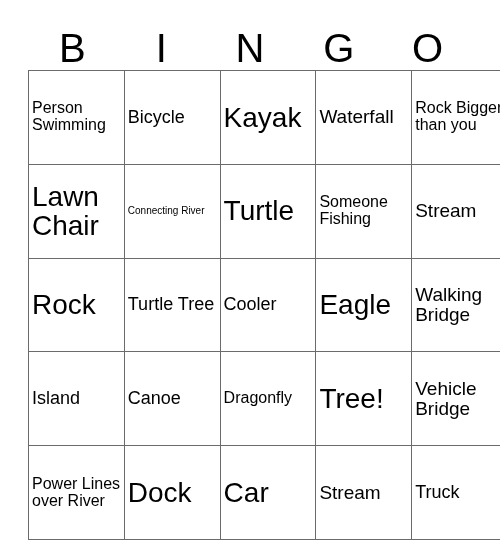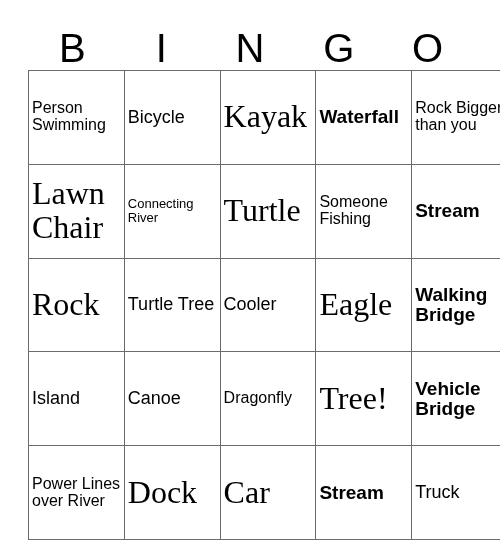--- a/index.html
+++ b/index.html
@@ -67,25 +67,25 @@
   .cell-text {
     display: block;
     width: 100%;
     line-height: 1.06;
     word-wrap: break-word;
     overflow-wrap: break-word;
     hyphens: none;
   }
 
   
-  .fs-xl   { font-size: 32px; font-family: Liberation Serif, serif; }
+  .fs-xl   { font-size: 28px; }
   .fs-lg   { font-size: 18px; }
-  .fs-md   { font-size: 19px; font-weight: bold; }
+  .fs-md   { font-size: 19px; }
   .fs-sm   { font-size: 16px; }
-  .fs-xs   { font-size: 13px; }
+  .fs-xs   { font-size: 10px; }
 </style>
 </head>
 <body>
 
 <div id="card">
 
   <div id="bingo-header">
     <div class="header-letter">B</div>
     <div class="header-letter">I</div>
     <div class="header-letter">N</div>

